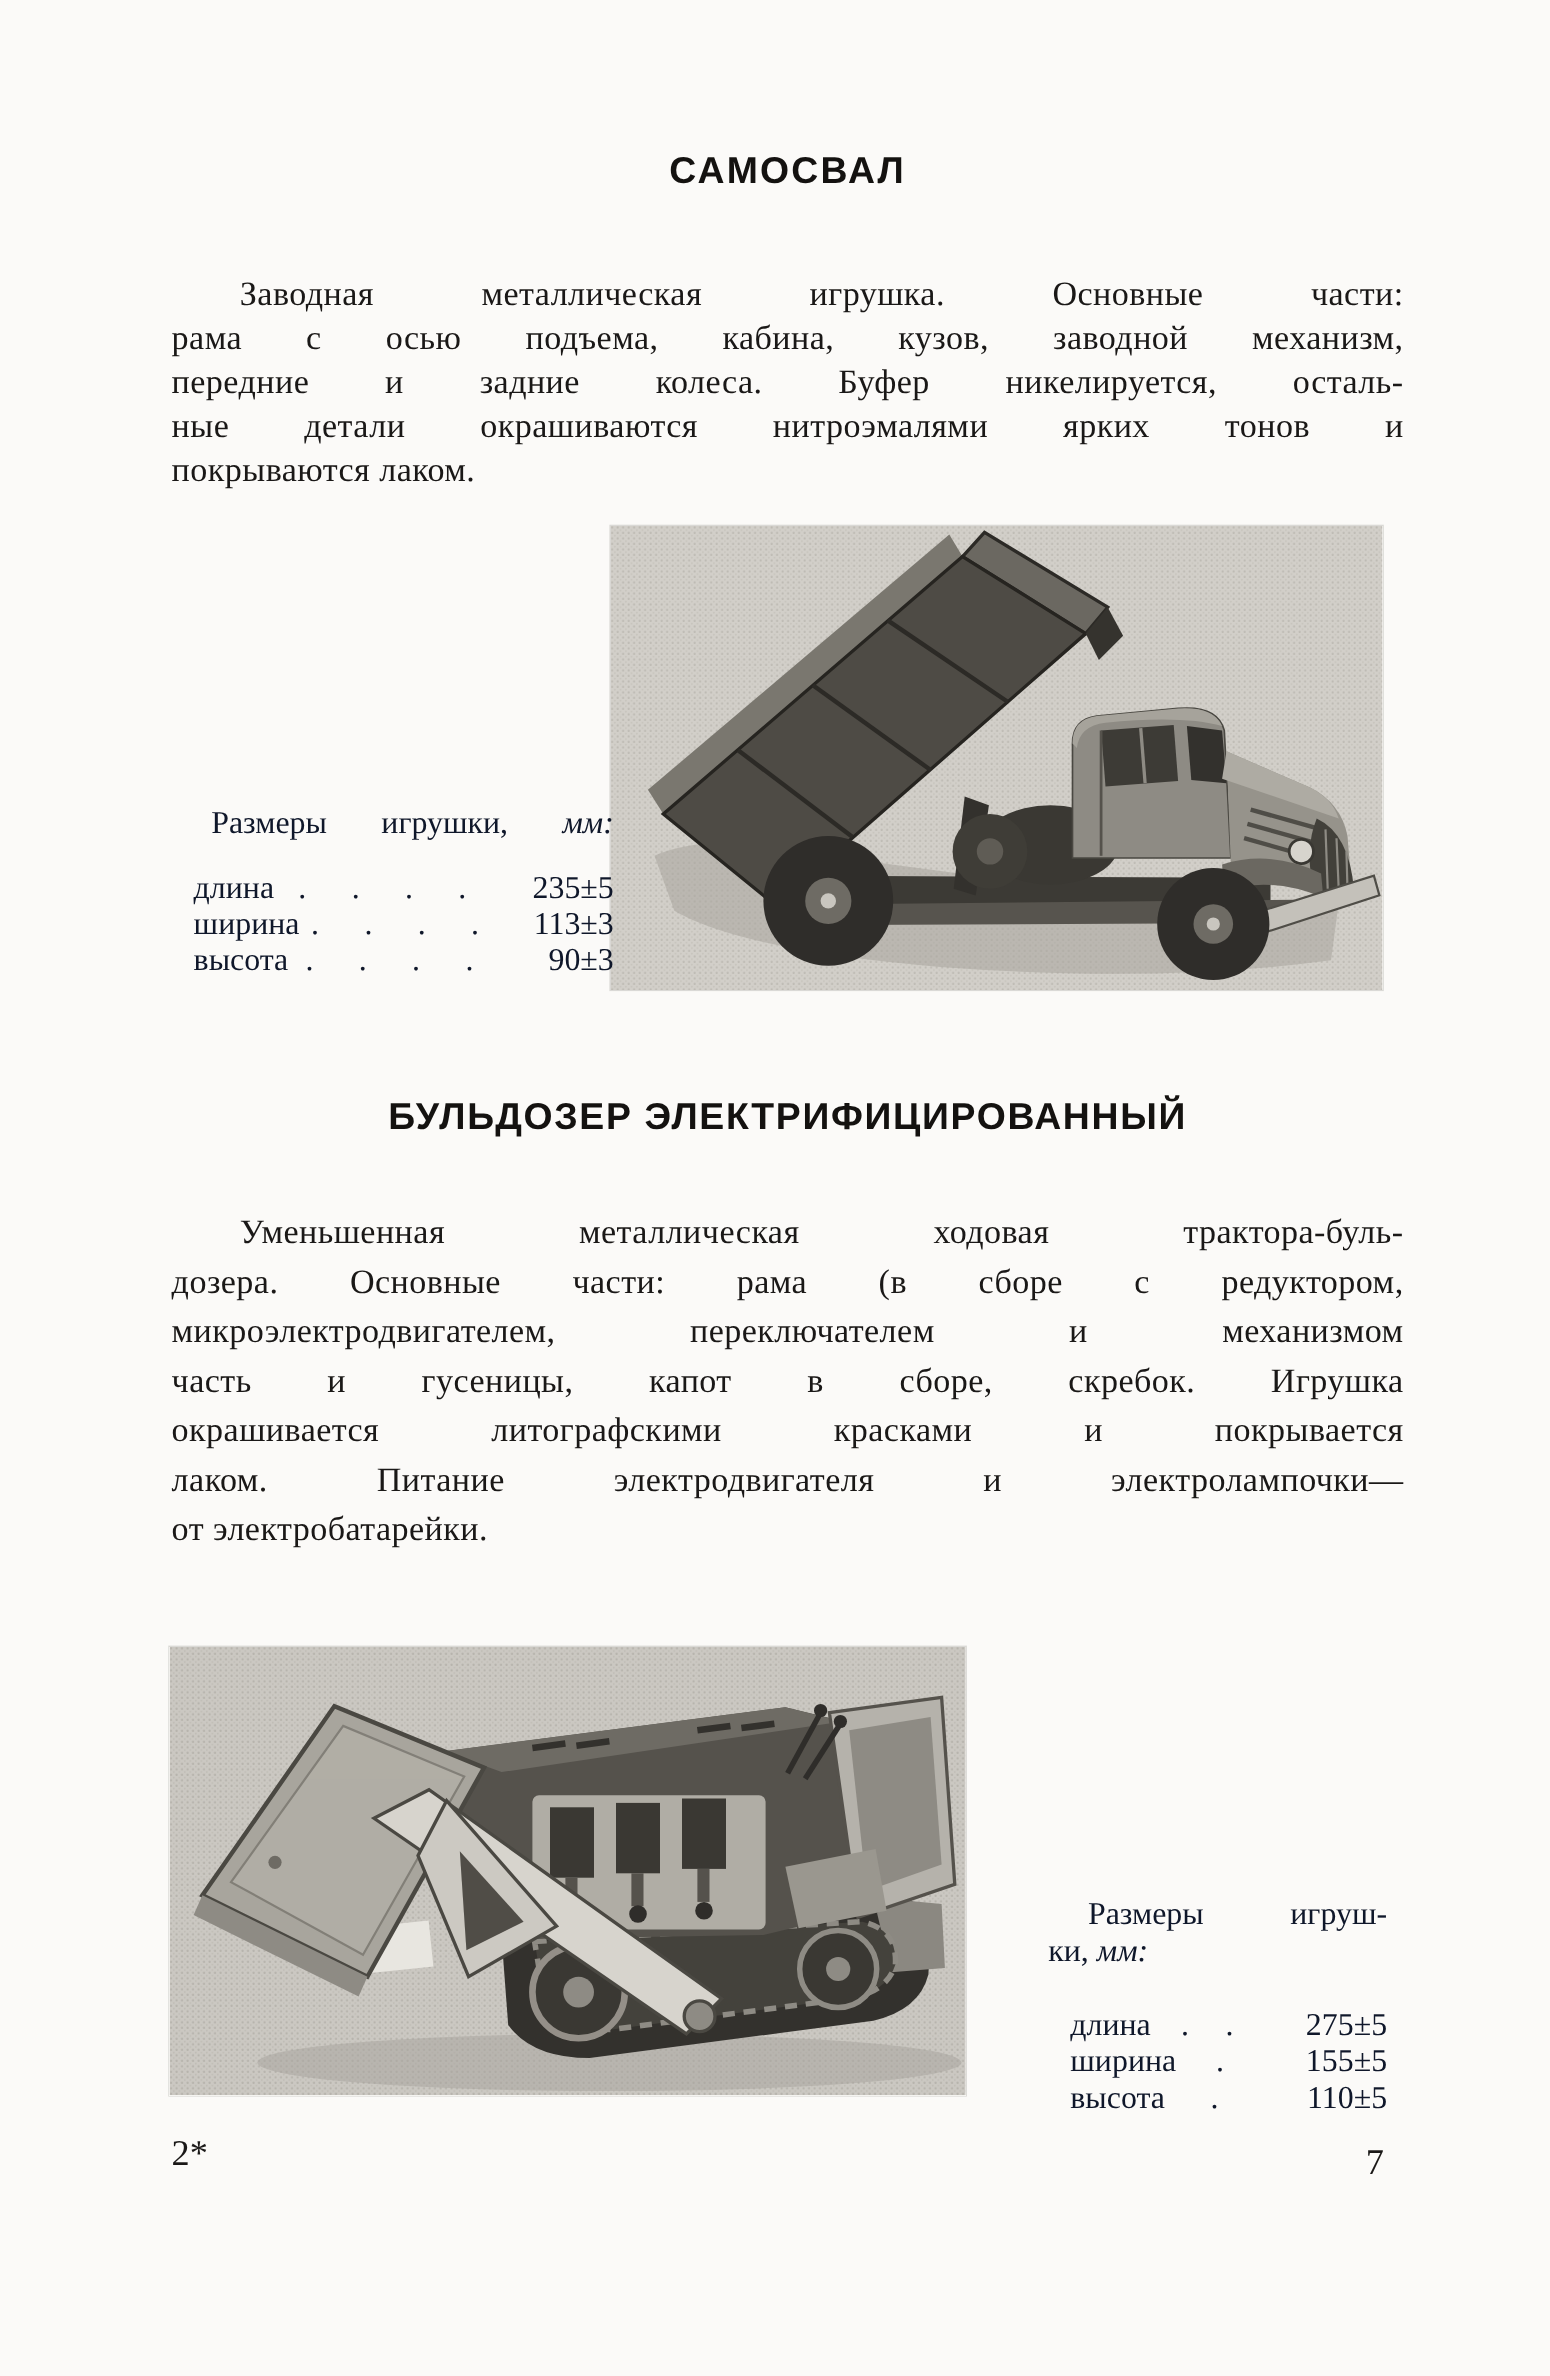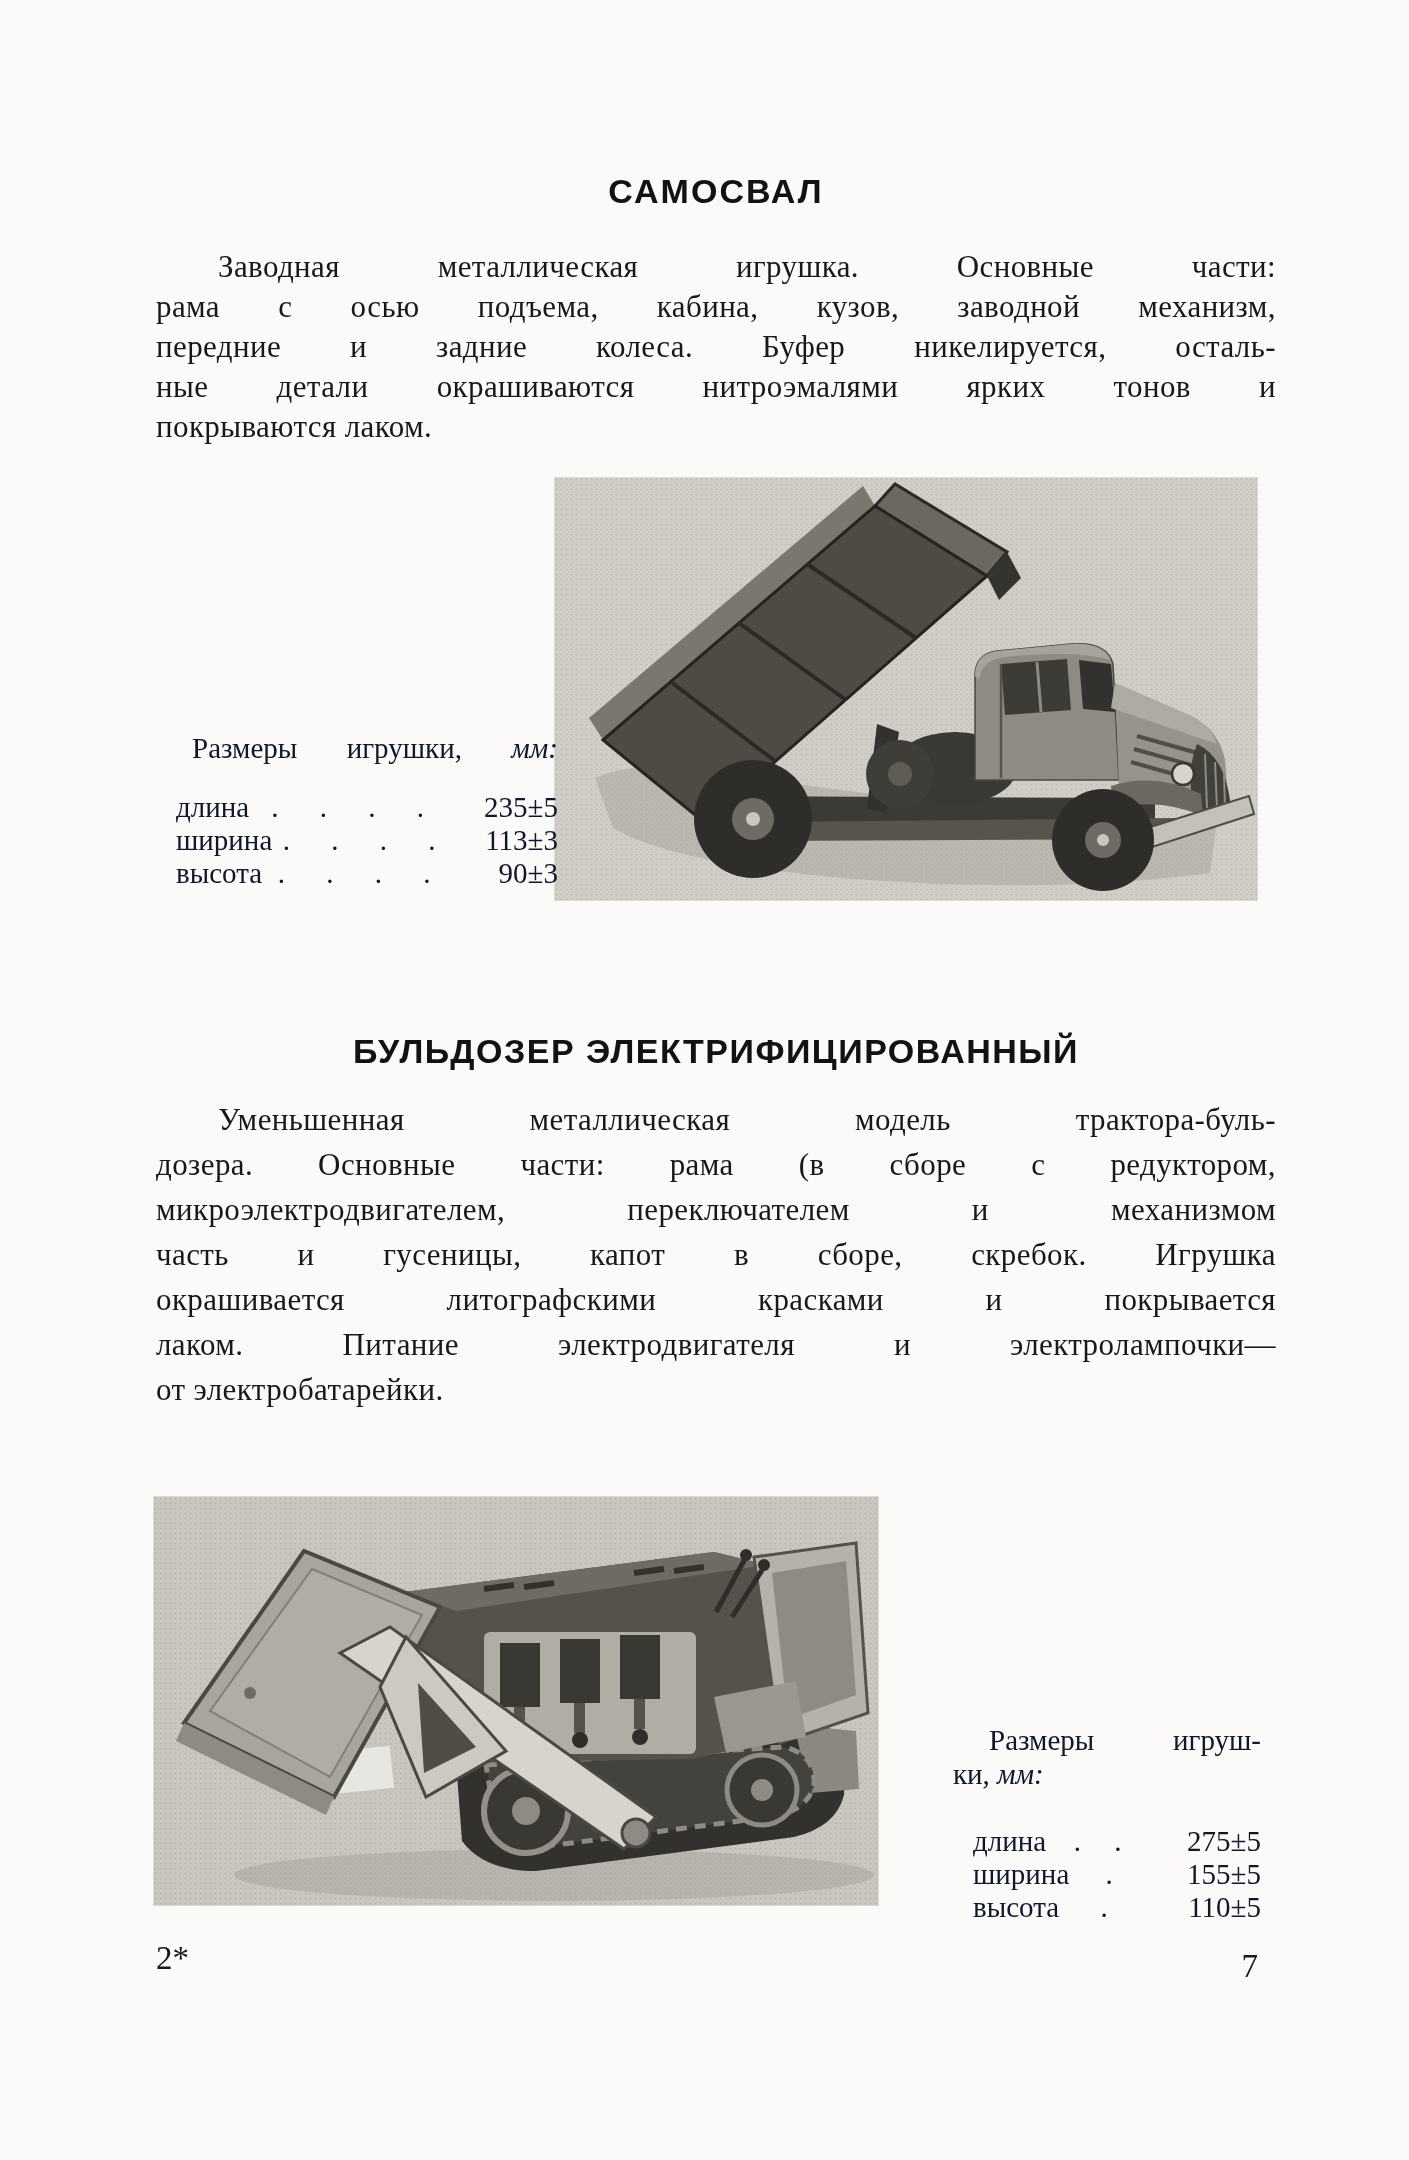--- a/index.html
+++ b/index.html
@@ -15,21 +15,20 @@
     position:absolute;left:0;top:0;width:1409px;height:2160px;
     background:#fbfaf8;
   }
   
   .h1{
     position:absolute;left:156px;width:1120px;
     text-align:center;
     font-family:"Liberation Sans", sans-serif;
     font-weight:bold;
     color:#141210;
-    margin-top:36px;
   }
   .h1.t1{top:136px;font-size:34px;letter-spacing:2px;}
   .h1.t2{top:996px;font-size:34px;letter-spacing:1.5px;}
   
   .para{
     position:absolute;left:156px;width:1120px;
     font-size:31px;
     letter-spacing:0.4px;
     color:#1a1817;
   }
@@ -171,21 +170,21 @@
         <span class="sname">высота</span>
         <span class="sdots">. . . .</span>
         <span class="sval">90±3</span>
       </div>
     </div>
   </div>
 
   <div class="h1 t2">БУЛЬДОЗЕР ЭЛЕКТРИФИЦИРОВАННЫЙ</div>
 
   <div class="para p2">
-    <div class="jl first">Уменьшенная металлическая модель трактора-буль-</div>
+    <div class="jl first">Уменьшенная металлическая ходовая трактора-буль-</div>
     <div class="jl">дозера. Основные части: рама (в сборе с редуктором,</div>
     <div class="jl">микроэлектродвигателем, переключателем и механизмом</div>
     <div class="jl">часть и гусеницы, капот в сборе, скребок. Игрушка</div>
     <div class="jl">окрашивается литографскими красками и покрывается</div>
     <div class="jl">лаком. Питание электродвигателя и электролампочки—</div>
     <div class="jl last">от электробатарейки.</div>
   </div>
 
   <div class="photo dozer">
     <svg viewBox="0 0 724 408" xmlns="http://www.w3.org/2000/svg">

